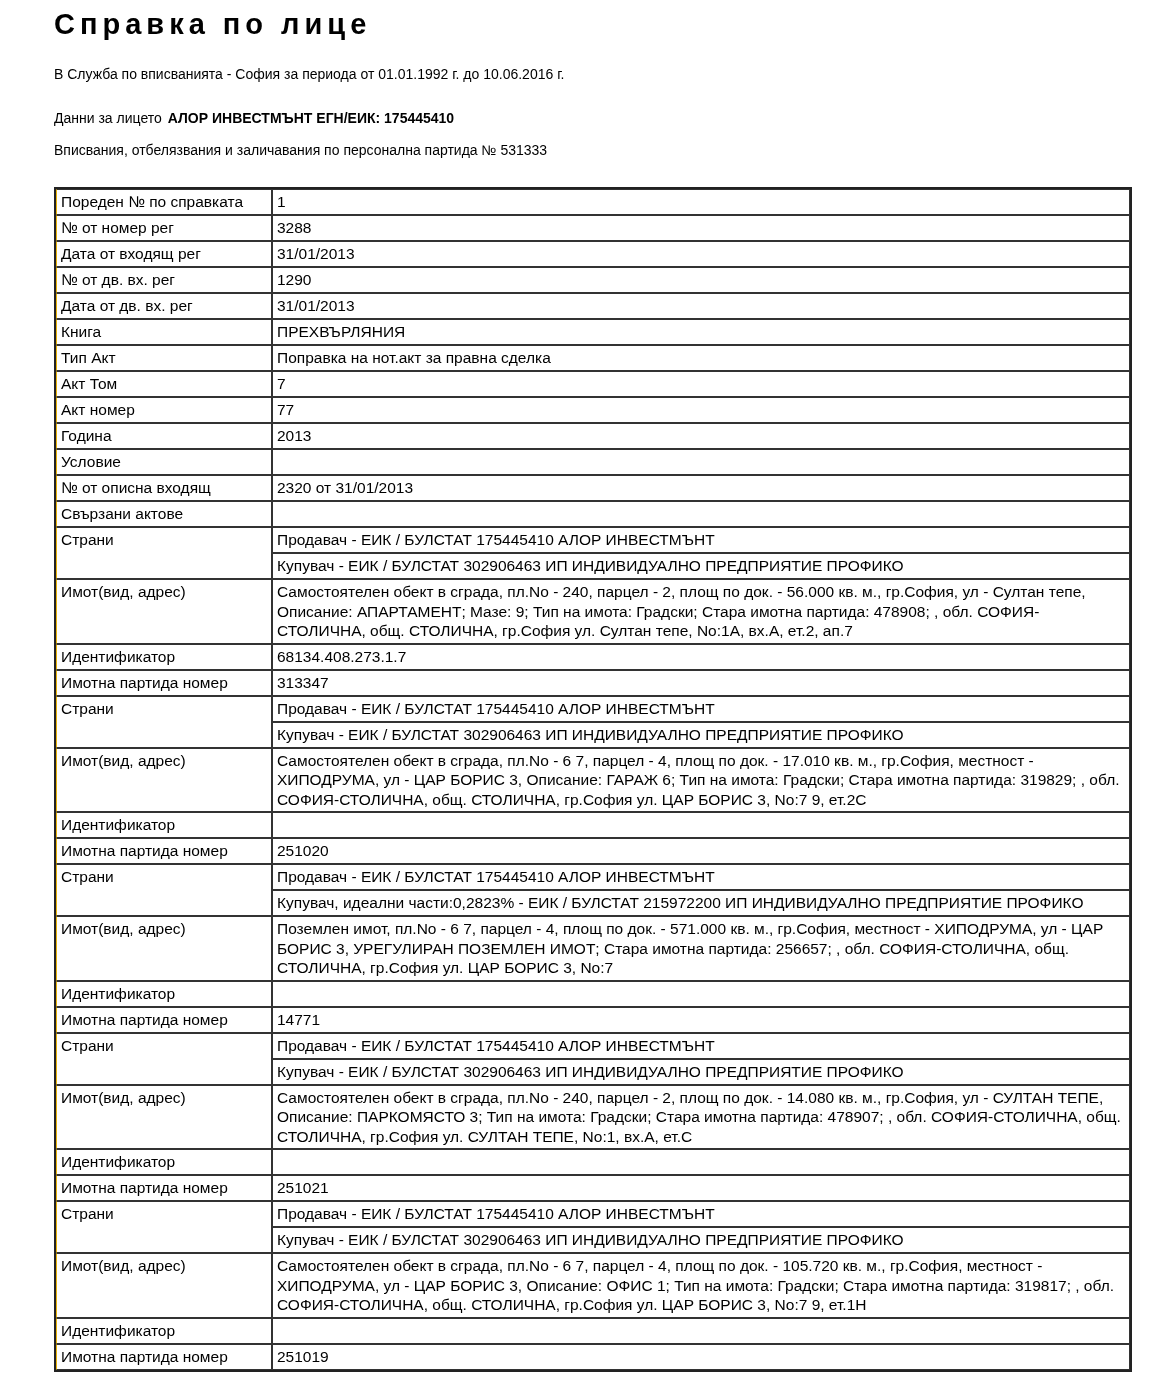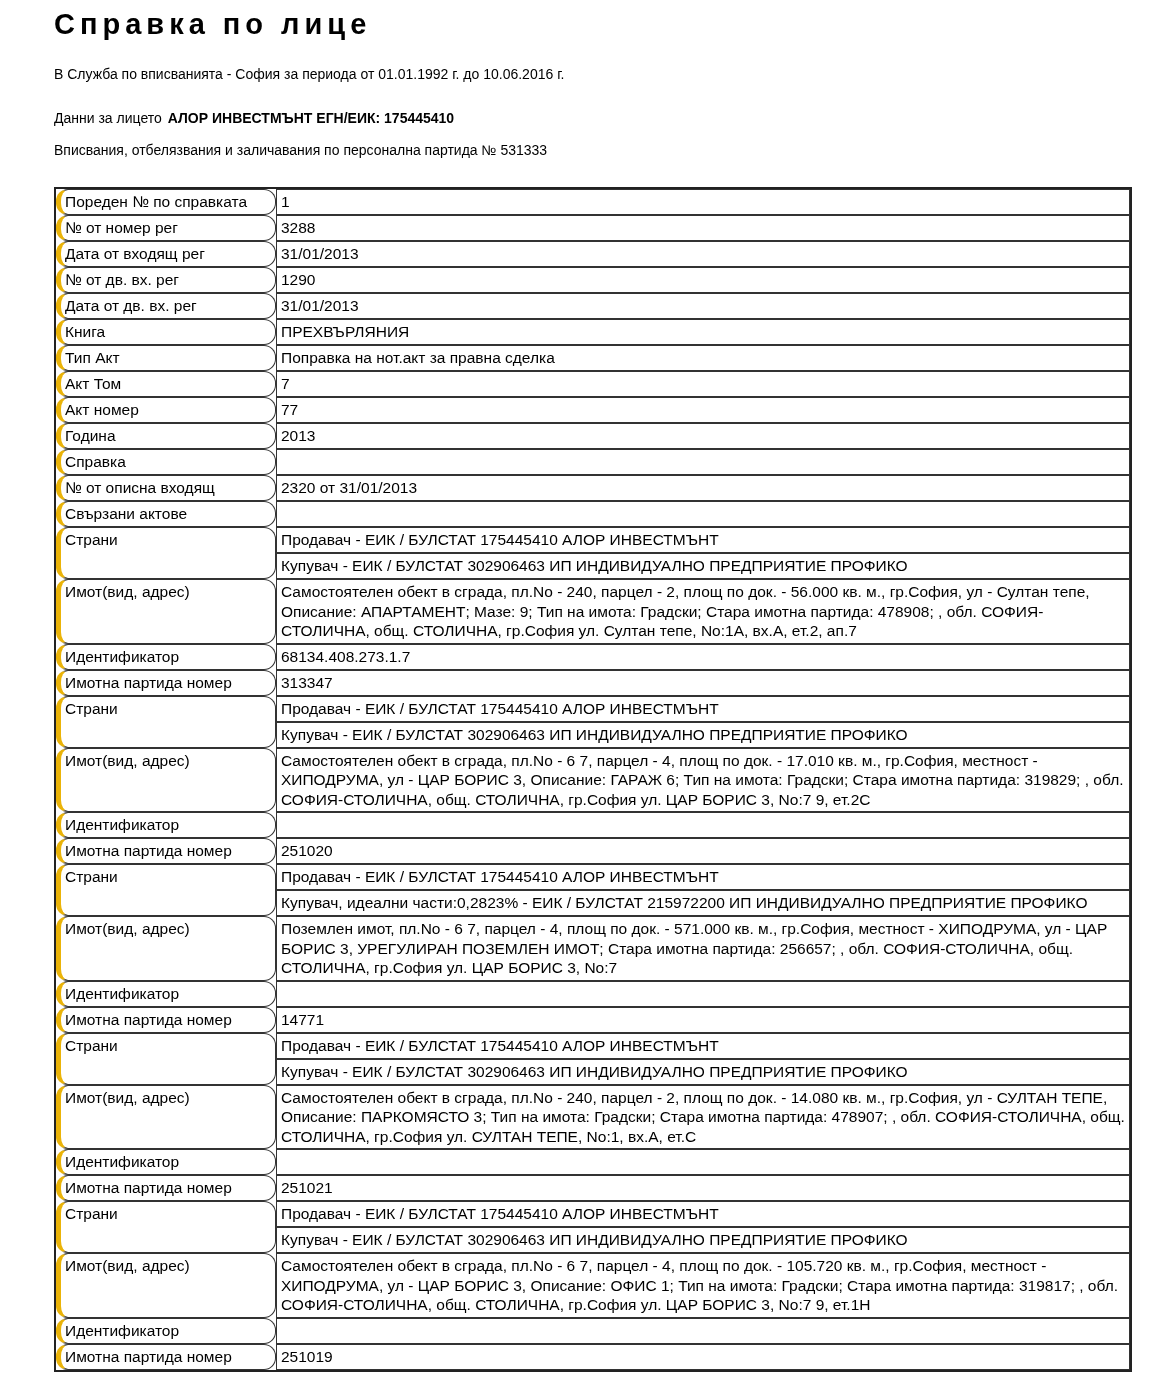--- a/index.html
+++ b/index.html
@@ -5,21 +5,21 @@
   html, body { margin: 0; padding: 0; background: #ffffff; }
   body { width: 1176px; height: 1394px; position: relative; font-family: "Liberation Sans", sans-serif; color: #000; overflow: hidden; }
   .title { position: absolute; left: 54px; top: 8px; font-size: 29px; font-weight: bold; letter-spacing: 5px; }
   .line { position: absolute; left: 54px; font-size: 14px; }
   .l1 { top: 66px; }
   .l2 { top: 110px; }
   .l2 b { margin-left: 6px; }
   .l3 { top: 142px; text-align: right; }
   table.rep { position: absolute; left: 54px; top: 187px; width: 1078px; border-collapse: separate; border-spacing: 0; border: 2px solid #222; }
   table.rep td { border: 1px solid #333; padding: 2px 3px 2px 4px; font-size: 15.5px; line-height: 19.5px; vertical-align: top; }
-  table.rep td.k { width: 207px; border-left: 5px solid #eab308; border-radius: 12px; }
+  table.rep td.k { width: 207px; border-left: 1px solid #eab308; }
   table.rep td.v { }
   table.rep tr td { height: 20px; }
 </style>
 </head>
 <body>
 
 <div class="title">Справка по лице</div>
 <div class="line l1">В Служба по вписванията - София за периода от 01.01.1992 г. до 10.06.2016 г.</div>
 <div class="line l2"><span>Данни за лицето</span><b>АЛОР ИНВЕСТМЪНТ ЕГН/ЕИК: 175445410</b></div>
 <div class="line l3">Вписвания, отбелязвания и заличавания по персонална партида № 531333</div>
@@ -60,21 +60,21 @@
       </tr>
     <tr>
         <td class="k">Акт номер</td>
         <td class="v">77</td>
       </tr>
     <tr>
         <td class="k">Година</td>
         <td class="v">2013</td>
       </tr>
     <tr>
-        <td class="k">Справка</td>
+        <td class="k">Условие</td>
         <td class="v"></td>
       </tr>
     <tr>
         <td class="k">№ от описна входящ</td>
         <td class="v">2320 от 31/01/2013</td>
       </tr>
     <tr>
         <td class="k">Свързани актове</td>
         <td class="v"></td>
       </tr>

